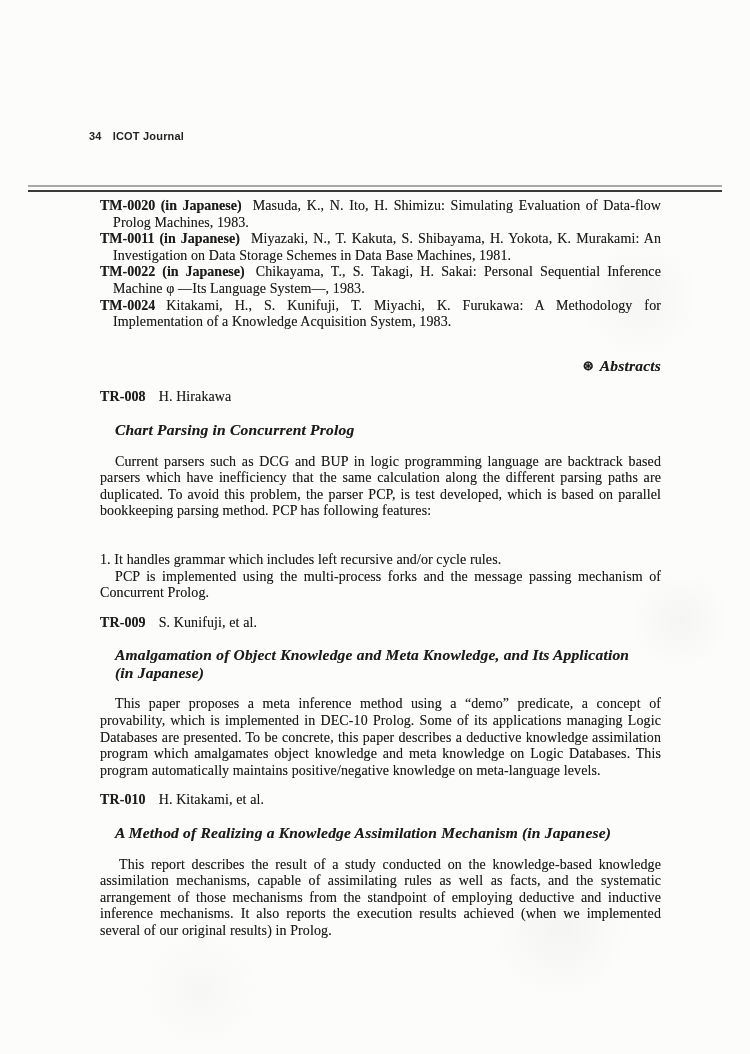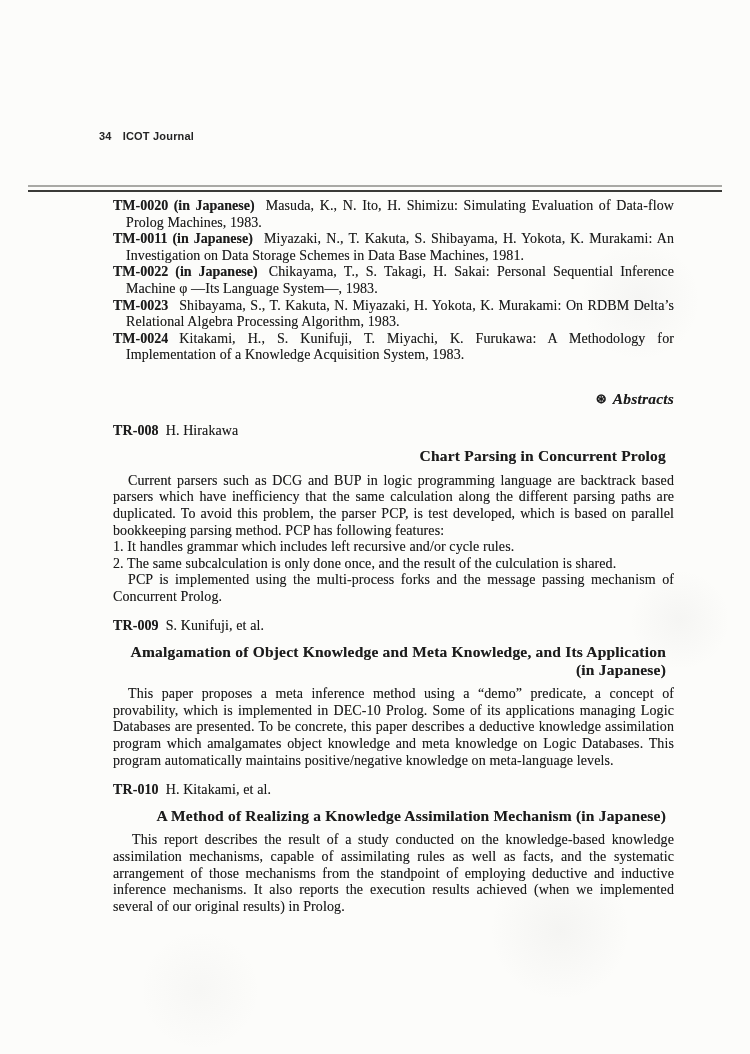--- a/index.html
+++ b/index.html
@@ -18,41 +18,41 @@
       radial-gradient(circle at 680px 620px, rgba(120,120,120,0.05) 0, rgba(120,120,120,0) 50px),
       radial-gradient(circle at 560px 930px, rgba(120,120,120,0.06) 0, rgba(120,120,120,0) 70px),
       radial-gradient(circle at 200px 990px, rgba(120,120,120,0.04) 0, rgba(120,120,120,0) 60px);
     overflow: hidden;
     color: #1c1c1c;
     font-family: "Liberation Serif", serif;
   }
   .running-header {
     position: absolute;
     top: 130px;
-    left: 99px;
+    left: 89px;
     font-family: "Liberation Sans", sans-serif;
     font-weight: bold;
     font-size: 11px;
     letter-spacing: 0.2px;
     color: #242424;
   }
   .running-header .pageno { margin-right: 11px; }
   .double-rule {
     position: absolute;
     top: 185px;
     left: 28px;
     width: 694px;
     height: 3px;
     border-top: 2px solid #a9a9a5;
     border-bottom: 2px solid #3b3b38;
   }
   .content {
     position: absolute;
     top: 198px;
-    left: 113px;
+    left: 100px;
     width: 561px;
     font-size: 14px;
     line-height: 16.6px;
     letter-spacing: 0.1px;
     text-shadow: 0 0 0.5px rgba(20,20,20,0.45);
   }
   .tm-entry {
     margin: 0;
     padding-left: 13px;
     text-indent: -13px;
@@ -74,66 +74,64 @@
   }
   .abstracts-heading .bullet {
     font-style: normal;
     font-size: 13px;
     margin-right: 6px;
     position: relative;
     top: -1px;
   }
   .abstract { margin-top: 13px; }
   .abstract-head { margin: 0; }
-  .abstract-head .rid { font-weight: bold; margin-right: 7px; }
+  .abstract-head .rid { font-weight: bold; margin-right: 13px; }
   .abstract-title {
-    margin: 8px;
+    margin: 15px;
     font-weight: bold;
+    font-style: italic;
     font-size: 15.5px;
     line-height: 17.6px;
     letter-spacing: 0.2px;
-    text-align: right;
   }
   .para {
     margin: 0;
     text-align: justify;
     text-indent: 15px;
   }
-  .para.no-indent { text-indent: 0; }
+  .para.no-indent { text-indent: 0; margin-top: 32px; }
   .para.big-indent { text-indent: 19px; }
 </style>
 </head>
 <body>
 
 <div class="page">
 
   <div class="running-header">
     <span class="pageno">34</span><span>ICOT Journal</span>
   </div>
 
   <div class="double-rule"></div>
 
   <div class="content">
 
     <div class="tm-list">
       <p class="tm-entry"><span class="code">TM-0020 (in Japanese)</span><span>Masuda, K., N. Ito, H. Shimizu: Simulating Evaluation of Data-flow Prolog Machines, 1983.</span></p>
       <p class="tm-entry"><span class="code">TM-0011 (in Japanese)</span><span>Miyazaki, N., T. Kakuta, S. Shibayama, H. Yokota, K. Murakami: An Investigation on Data Storage Schemes in Data Base Machines, 1981.</span></p>
       <p class="tm-entry"><span class="code">TM-0022 (in Japanese)</span><span>Chikayama, T., S. Takagi, H. Sakai: Personal Sequential Inference Machine φ —Its Language System—, 1983.</span></p>
-      <p class="tm-entry"><span class="code">TM-0023</span><span>Shibayama, S., T. Kakuta, N. Miyazaki, H. Yokota, K. Murakami: On RDBM Delta’s Relational Algebra Processing Algorithm, 1983.</span></p>
       <p class="tm-entry"><span class="code">TM-0024</span><span>Kitakami, H., S. Kunifuji, T. Miyachi, K. Furukawa: A Methodology for Implementation of a Knowledge Acquisition System, 1983.</span></p>
     </div>
 
     <h2 class="abstracts-heading"><span class="bullet">⊛</span><span>Abstracts</span></h2>
 
     <section class="abstract" style="margin-top:0;">
       <p class="abstract-head"><span class="rid">TR-008</span><span>H. Hirakawa</span></p>
       <h3 class="abstract-title">Chart Parsing in Concurrent Prolog</h3>
       <p class="para">Current parsers such as DCG and BUP in logic programming language are backtrack based parsers which have inefficiency that the same calculation along the different parsing paths are duplicated. To avoid this problem, the parser PCP, is test developed, which is based on parallel bookkeeping parsing method. PCP has following features:</p>
       <p class="para no-indent">1. It handles grammar which includes left recursive and/or cycle rules.</p>
-      <p class="para no-indent">2. The same subcalculation is only done once, and the result of the culculation is shared.</p>
       <p class="para">PCP is implemented using the multi-process forks and the message passing mechanism of Concurrent Prolog.</p>
     </section>
 
     <section class="abstract">
       <p class="abstract-head"><span class="rid">TR-009</span><span>S. Kunifuji, et al.</span></p>
       <h3 class="abstract-title">Amalgamation of Object Knowledge and Meta Knowledge, and Its Application (in Japanese)</h3>
       <p class="para">This paper proposes a meta inference method using a “demo” predicate, a concept of provability, which is implemented in DEC-10 Prolog. Some of its applications managing Logic Databases are presented. To be concrete, this paper describes a deductive knowledge assimilation program which amalgamates object knowledge and meta knowledge on Logic Databases. This program automatically maintains positive/negative knowledge on meta-language levels.</p>
     </section>
 
     <section class="abstract">

